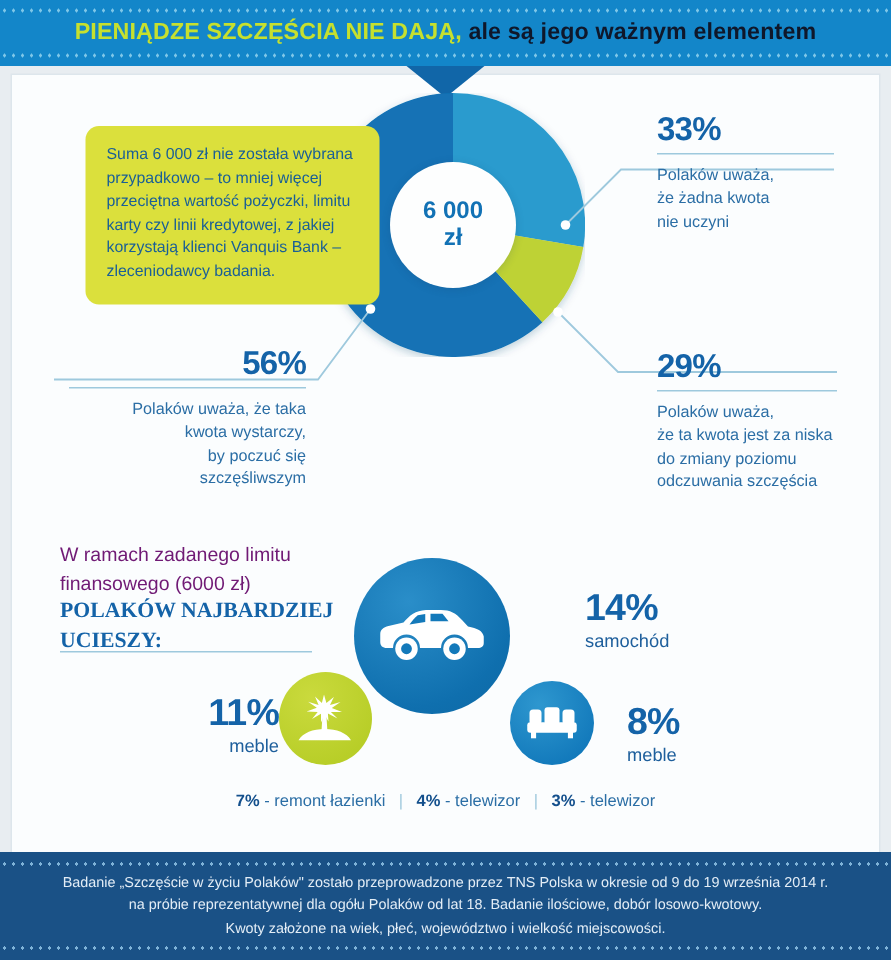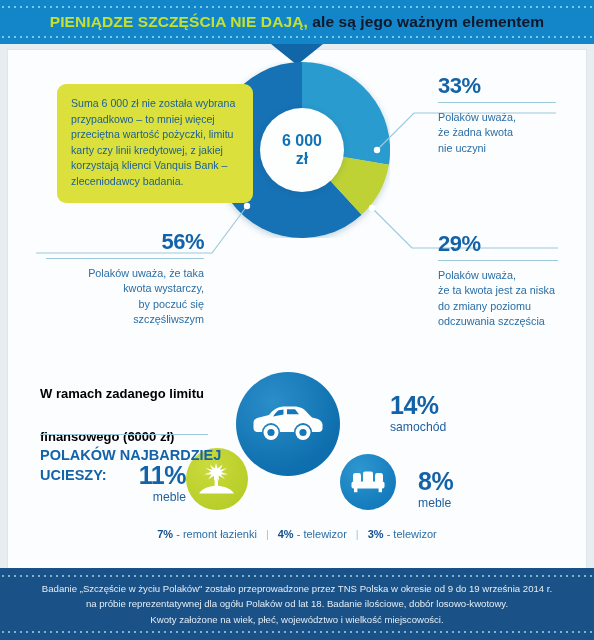--- a/index.html
+++ b/index.html
@@ -90,24 +90,24 @@
   .rule.r29{width:120px;margin-top:2px;}
   .rule.r56{width:158px;margin-top:2px;margin-left:auto;}
 
   svg.leaders{position:absolute;left:0;top:0;width:594px;height:640px;pointer-events:none;z-index:5;}
 
   
   .sec2-title{
     position:absolute;left:40px;top:360px;width:214px;z-index:6;
   }
   .sec2-title .l1,.sec2-title .l2{
-    color:#000000;font-weight:bold;font-size:13px;line-height:19px;margin-top:24px;
+    color:#701a75;font-weight:normal;font-size:13px;line-height:19px;
   }
   .sec2-title .l3,.sec2-title .l4{
-    color:#1463a8;font-weight:bold;font-size:14.5px;line-height:19.5px;
+    color:#1463a8;font-weight:bold;font-size:14.5px;line-height:19.5px;font-family:Liberation Serif, serif;
   }
   .underline2{
     position:absolute;left:40px;top:434px;width:168px;height:1px;background:#9ec9dd;z-index:6;
   }
 
   .bubble{position:absolute;border-radius:50%;z-index:4;display:flex;align-items:center;justify-content:center;}
   .b-car{left:236px;top:372px;width:104px;height:104px;background:radial-gradient(circle at 35% 28%, #2a8ec9 0%, #0f6fae 70%, #0d68a4 100%);}
   .b-trip{left:186px;top:448px;width:62px;height:62px;background:radial-gradient(circle at 35% 28%, #cada3d 0%, #b8ce28 75%);}
   .b-sofa{left:340px;top:454px;width:56px;height:56px;background:radial-gradient(circle at 35% 28%, #2e97cf 0%, #1279bb 78%);}
 

